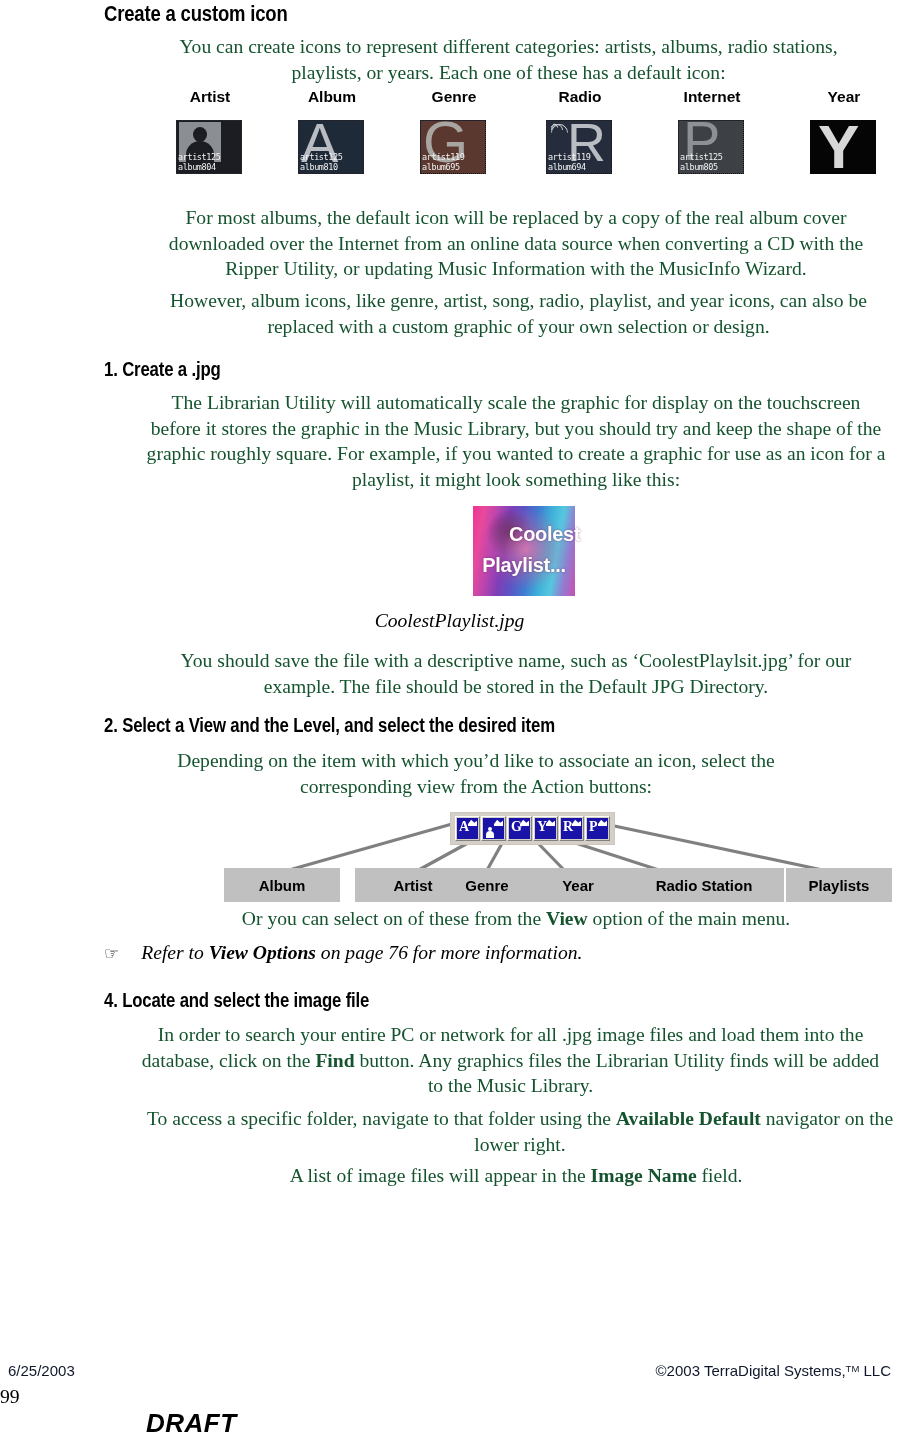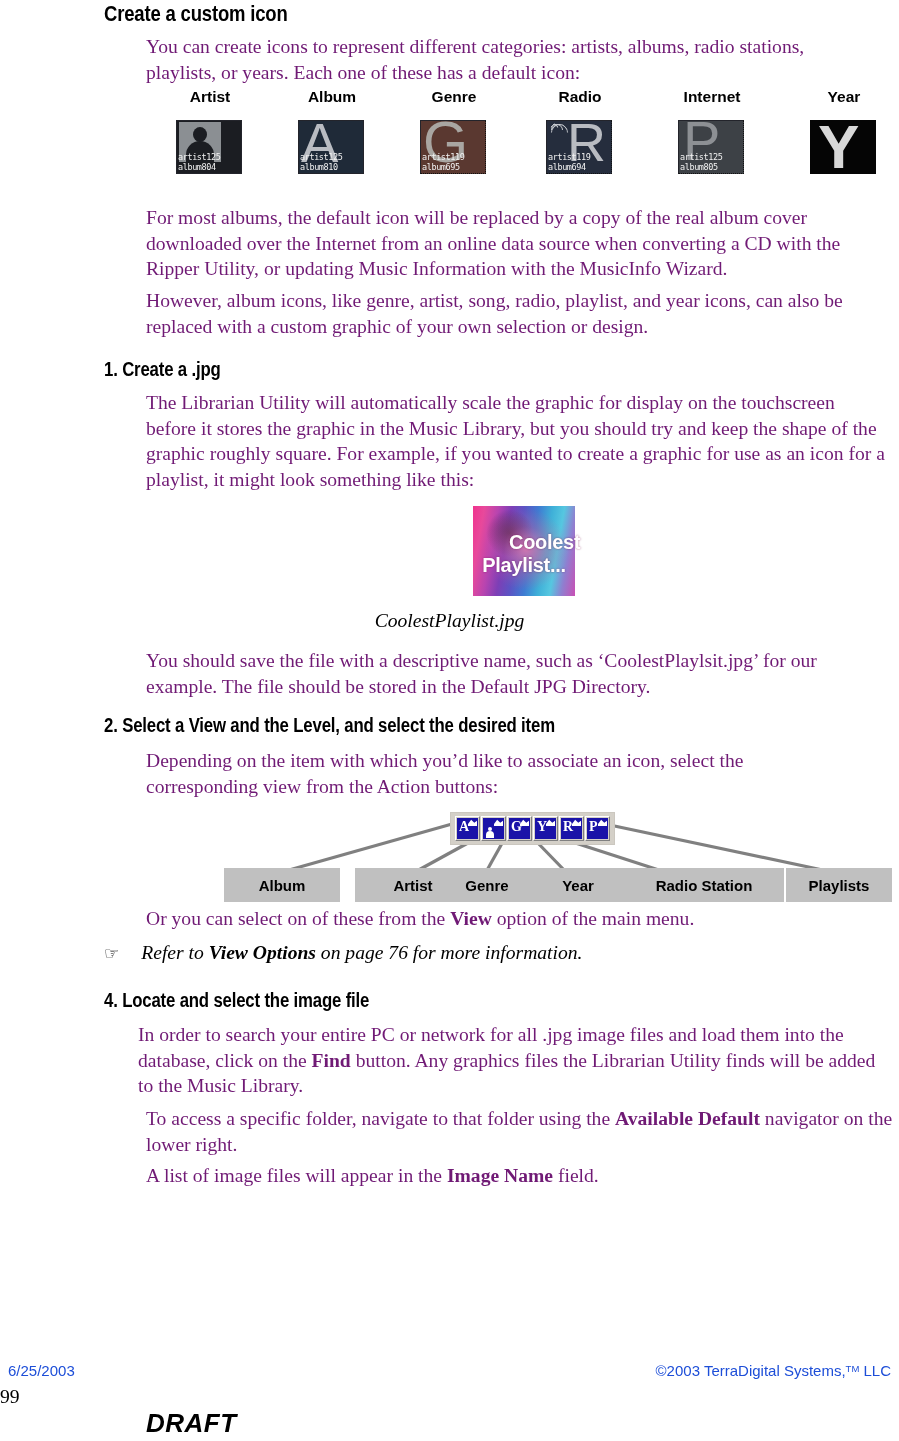--- a/index.html
+++ b/index.html
@@ -41,22 +41,22 @@
     font-size: 19.5px;
     margin: 0;
     padding: 0;
   }
 
   
   .p {
     font-size: 19.6px;
     line-height: 25.6px;
     margin: 0;
-    text-align: left;
-    color: #701a75;
+    text-align: center;
+    color: #14532d;
   }
   .p b { font-weight: bold; }
 
   .note {
     font-size: 19.6px;
     line-height: 25.6px;
     font-style: italic;
     margin: 0;
   }
   .note b { font-weight: bold; font-style: italic; }
@@ -174,21 +174,21 @@
     position: absolute;
     left: 0; right: 0;
     text-align: center;
     font-family: "Liberation Sans", sans-serif;
     font-weight: bold;
     font-size: 20px;
     color: #ffffff;
     text-shadow: 0 0 2px rgba(120,20,80,0.65);
     letter-spacing: -0.3px;
   }
-  .jpg-sample .t1 { top: 25px; padding-left: 36px; }
+  .jpg-sample .t1 { top: 17px; padding-left: 36px; }
   .jpg-sample .t2 { top: 48px; }
 
   
   .toolbar {
     position: absolute;
     background: #d4d0c8;
     border: 1px solid #cbc7bf;
     padding: 3px 4px;
     display: flex;
     gap: 1px;
@@ -274,21 +274,21 @@
     left: 0;
     top: 0;
     pointer-events: none;
   }
 
   
   .foot {
     position: absolute;
     font-family: "Liberation Sans", sans-serif;
     font-size: 15px;
-    color: #1d4ed8;
+    color: #0f172a;
   }
   .foot-date { left: 8px; top: 1362px; }
   .foot-copy { right: 8px; top: 1362px; text-align: right; }
   .foot-copy sup { font-size: 9.5px; vertical-align: 4px; }
   .foot-page {
     position: absolute;
     left: 0; right: 0;
     top: 1386px;
     text-align: left;
     font-family: "Liberation Serif", serif;

